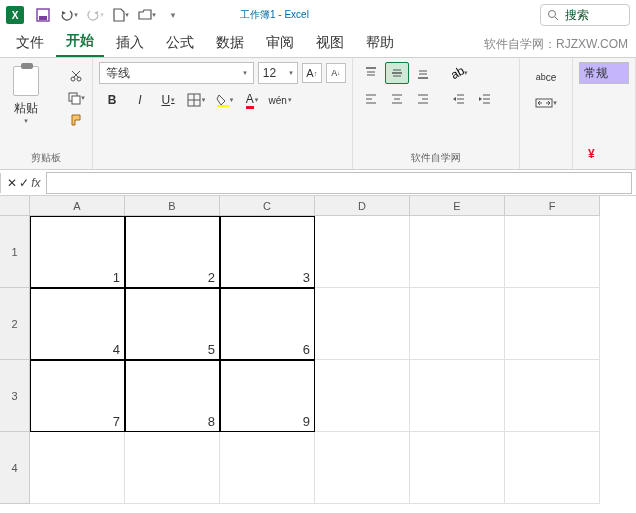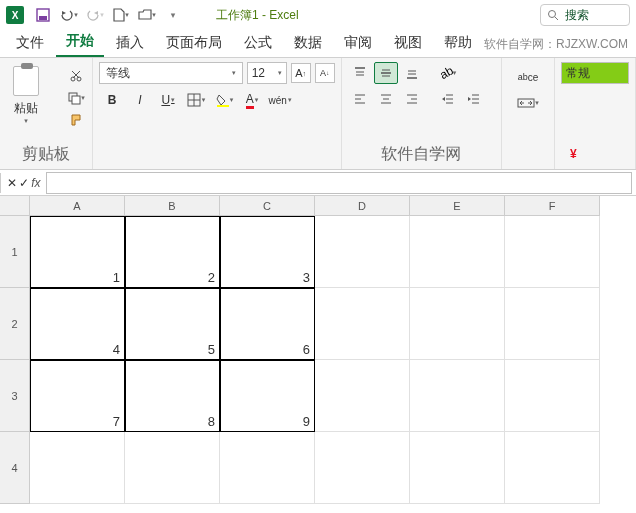--- a/index.html
+++ b/index.html
@@ -1,29 +1,29 @@
 <!DOCTYPE html>
 <html><head>
 <meta charset="utf-8">
 <style>
 *{box-sizing:border-box;margin:0;padding:0;font-family:"Microsoft YaHei","Segoe UI",sans-serif;font-size:12px;color:#333}
 body{width:636px;height:513px;background:#fff;overflow:hidden;position:relative}
 .titlebar{height:30px;background:#fff;display:flex;align-items:center;padding:0 6px;gap:8px}
 .titlebar .xlicon{width:18px;height:18px;background:#107c41;border-radius:2px;display:flex;align-items:center;justify-content:center;color:#fff;font-weight:bold;font-size:10px}
 .titlebar .qat{display:flex;align-items:center;gap:4px}
 .titlebar .qat .qbtn{width:22px;height:22px;display:flex;align-items:center;justify-content:center;border-radius:3px}
-.titlebar .title{margin-left:24px;font-size:12px;color:#4d7c0f}
+.titlebar .title{margin-left:48px;font-size:10px;color:#0369a1}
 .searchbox{position:absolute;right:6px;top:4px;width:90px;height:22px;border:1px solid #ccc;border-radius:4px;display:flex;align-items:center;padding:0 6px;gap:6px}
 .tabs{height:28px;display:flex;align-items:flex-end;gap:2px;padding:0 6px;background:#fff;border-bottom:1px solid #d0d0d0}
 .tab{padding:5px 10px;font-size:14px;color:#333;cursor:pointer}
 .tab.active{border-bottom:2px solid #107c41;font-weight:600;color:#107c41}
 .watermark{position:absolute;right:8px;top:36px;font-size:12px;color:#888}
 .ribbon{height:112px;background:#f5f5f5;border-bottom:1px solid #d0d0d0;display:flex;overflow:hidden}
 .group{border-right:1px solid #e0e0e0;padding:4px 6px 2px;display:flex;flex-direction:column;justify-content:space-between}
-.group-label{text-align:center;font-size:16px;color:#666;padding:2px 0;position:relative}
+.group-label{text-align:center;font-size:10px;color:#666;padding:2px 0;position:relative}
 .clip{display:flex;gap:20px;padding-top:4px}
 .clip .paste{display:flex;flex-direction:column;align-items:center;width:40px}
 .clip .paste .ic{width:26px;height:30px;border:1px solid #bbb;border-radius:2px;position:relative;background:#fff}
 .clip .paste .ic:before{content:"";position:absolute;top:-4px;left:7px;width:12px;height:6px;background:#888;border-radius:2px}
 .clip .side{display:flex;flex-direction:column;gap:2px}
 .clip .side div{width:20px;height:20px;display:flex;align-items:center;justify-content:center}
 .fontgrp{width:280px}
 .fontrow{display:flex;align-items:center;gap:4px;margin-bottom:4px}
 .fontsel{flex:1;height:22px;border:1px solid #c0c0c0;background:#fff;display:flex;align-items:center;padding:0 6px;justify-content:space-between}
 .sizesel{width:40px;height:22px;border:1px solid #c0c0c0;background:#fff;display:flex;align-items:center;padding:0 4px;justify-content:space-between}
@@ -31,21 +31,21 @@
 .fontbtns{display:flex;align-items:center;gap:2px}
 .fbtn{width:26px;height:24px;display:flex;align-items:center;justify-content:center;border-radius:2px;gap:1px;font-size:12px}
 .dd{font-size:7px;color:#666}
 .under{text-decoration:underline}
 .align{width:180px}
 .alignrow{display:flex;gap:2px;margin-bottom:4px;align-items:center}
 .abtn{width:24px;height:22px;display:flex;align-items:center;justify-content:center;border-radius:2px}
 .abtn.sel{background:#d0e8d6;border:1px solid #107c41}
 .wrap{width:40px;display:flex;flex-direction:column;gap:4px;padding-top:4px;align-items:center}
 .numgrp{padding:4px 6px;display:flex;flex-direction:column;gap:6px}
-.numbox{width:68px;height:22px;background:#84cc16;border:1px solid #c0c0c0;display:flex;align-items:center;padding:0 4px;justify-content:space-between}
+.numbox{width:50px;height:22px;background:#c4b5fd;border:1px solid #c0c0c0;display:flex;align-items:center;padding:0 4px;justify-content:space-between}
 .namebox{height:26px;display:flex;align-items:center;border-bottom:1px solid #d0d0d0;background:#fff}
 .nameref{width:100px;height:22px;margin:0 4px;border:1px solid #c0c0c0;background:#fff;display:flex;align-items:center;padding:0 6px;justify-content:space-between}
 .fxbtns{display:flex;align-items:center;gap:2px;padding:0 6px;color:#999}
 .fxinput{flex:1;height:22px;border:1px solid #c0c0c0;background:#fff;margin-right:4px}
 .grid{position:relative;height:317px;overflow:hidden}
 .colheads{display:flex;position:absolute;left:0;top:0}
 .corner{width:30px;height:20px;background:#f0f0f0;border-right:1px solid #ccc;border-bottom:1px solid #ccc}
 .ch{height:20px;background:#f0f0f0;border-right:1px solid #ccc;border-bottom:1px solid #ccc;display:flex;align-items:center;justify-content:center;font-size:11px;color:#555}
 .rowheads{position:absolute;left:0;top:20px}
 .rh{width:30px;background:#f0f0f0;border-right:1px solid #ccc;border-bottom:1px solid #ccc;display:flex;align-items:center;justify-content:center;font-size:11px;color:#555}
@@ -100,21 +100,20 @@
         <line x1="8" y1="8" x2="11" y2="11" stroke="#777"></line>
       </svg>
     <span style="color:#14532d">搜索</span>
   </div>
 </div>
 
 <div class="tabs">
   <div class="tab">文件</div>
   <div class="tab active">开始</div>
   <div class="tab">插入</div>
-  <div class="tab">页面布局</div>
   <div class="tab">公式</div>
   <div class="tab">数据</div>
   <div class="tab">审阅</div>
   <div class="tab">视图</div>
   <div class="tab">帮助</div>
   <span class="watermark">软件自学网：RJZXW.COM</span>
 </div>
 
 <div class="ribbon">
   <div class="group" style="width:96px">

